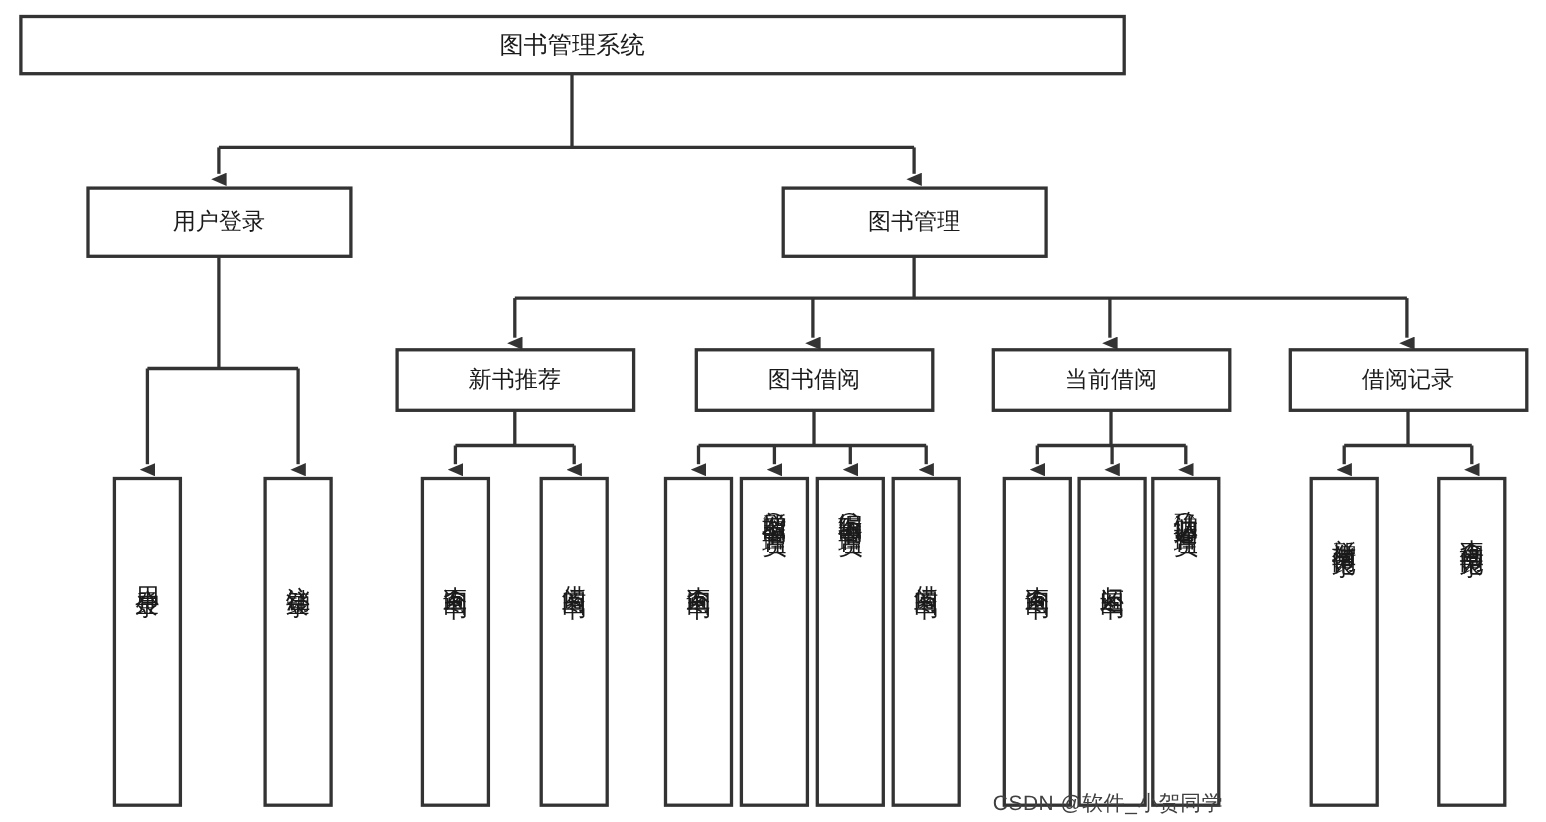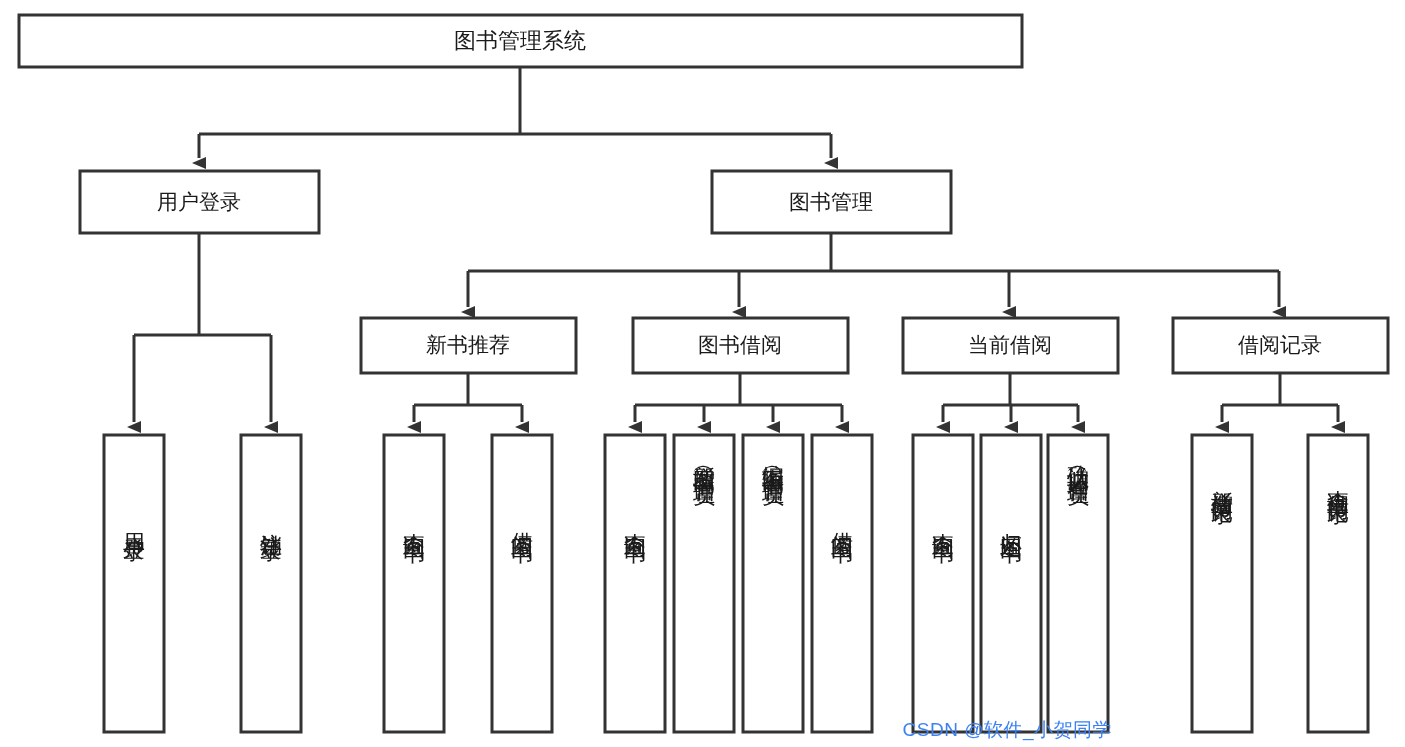--- a/index.html
+++ b/index.html
@@ -71,21 +71,21 @@
     text-align: center;
     pointer-events: none;
     transform: translateX(-50%);
   }
   .watermark {
     position: absolute;
     right: 6px;
     bottom: 4px;
     font-family: "Liberation Sans", "DejaVu Sans", sans-serif;
     font-size: 19px;
-    color: #3b82f6;
+    color: #404040;
     letter-spacing: 0.5px;
     white-space: nowrap;
   }
 </style>
 </head>
 <body>
 
 <div id="diagram-root">
 
   <svg class="diagram-canvas" viewBox="0 0 1405 747">

